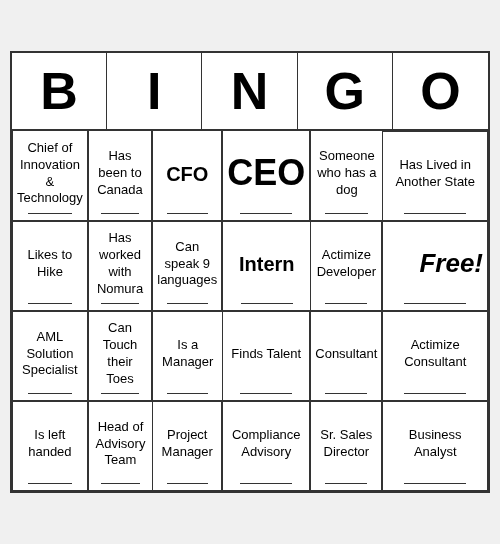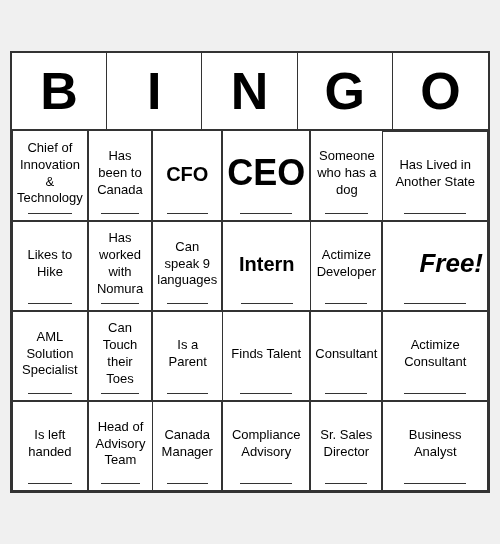--- a/index.html
+++ b/index.html
@@ -142,21 +142,21 @@
       </div>
       <div class="bingo-cell">
         <span class="cell-text">AML Solution Specialist</span>
         <div class="cell-underline"></div>
       </div>
       <div class="bingo-cell">
         <span class="cell-text">Can Touch their Toes</span>
         <div class="cell-underline"></div>
       </div>
       <div class="bingo-cell">
-        <span class="cell-text">Is a Parent</span>
+        <span class="cell-text">Is a Manager</span>
         <div class="cell-underline"></div>
       </div>
       <div class="bingo-cell">
         <span class="cell-text">Finds Talent</span>
         <div class="cell-underline"></div>
       </div>
       <div class="bingo-cell">
         <span class="cell-text">Consultant</span>
         <div class="cell-underline"></div>
       </div>
@@ -166,21 +166,21 @@
       </div>
       <div class="bingo-cell">
         <span class="cell-text">Is left handed</span>
         <div class="cell-underline"></div>
       </div>
       <div class="bingo-cell">
         <span class="cell-text">Head of Advisory Team</span>
         <div class="cell-underline"></div>
       </div>
       <div class="bingo-cell">
-        <span class="cell-text">Canada Manager</span>
+        <span class="cell-text">Project Manager</span>
         <div class="cell-underline"></div>
       </div>
       <div class="bingo-cell">
         <span class="cell-text">Compliance Advisory</span>
         <div class="cell-underline"></div>
       </div>
       <div class="bingo-cell">
         <span class="cell-text">Sr. Sales Director</span>
         <div class="cell-underline"></div>
       </div>

